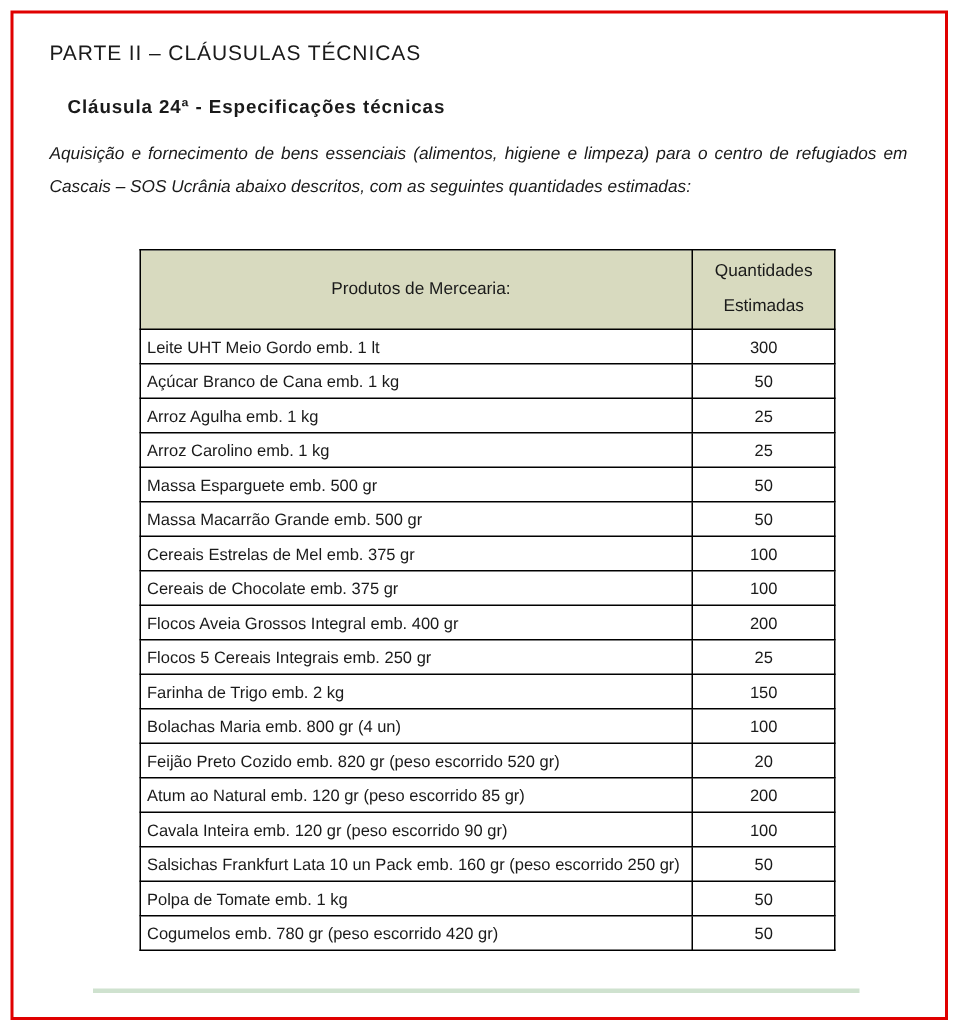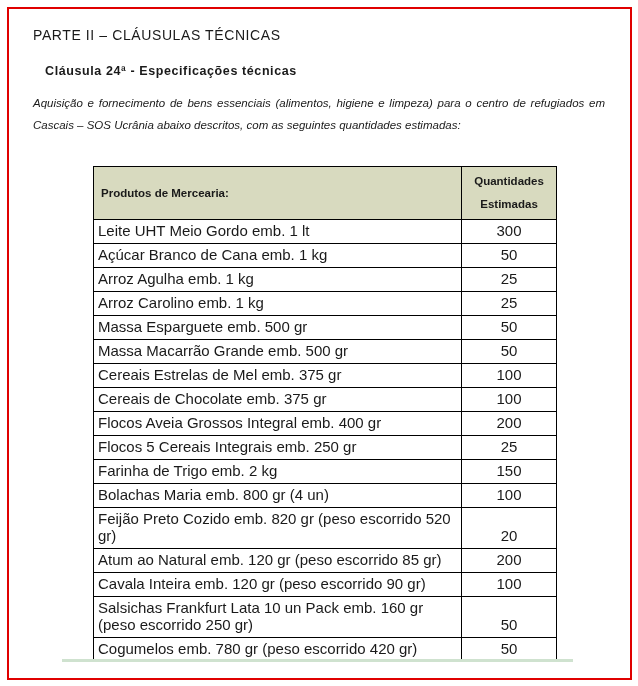--- a/index.html
+++ b/index.html
@@ -50,40 +50,40 @@
     border-collapse:collapse;
     margin:30px 0 0 60px;
     width:464px;
   }
   table.products, table.products th, table.products td{
     border:1.5px solid #000000;
   }
   table.products thead th{
     background:var(--header-fill);
     font-size:11.5px;
-    font-weight:bold;
+    font-weight:normal;
     height:50px;
     vertical-align:middle;
   }
   th.product-header{
-    text-align:left;
+    text-align:center;
     padding-left:7px;
     width:377px;
   }
   th.qty-header{
     width:87px;
     text-align:center;
     padding:0 4px;
   }
   th.qty-header .hline{line-height:1;}
   th.qty-header .hline + .hline{margin-top:11px;}
   table.products tbody td{
     height:23px;
     box-sizing:border-box;
-    font-size:15px;
+    font-size:11px;
     vertical-align:bottom;
     padding:2px 4px 4px 4px;
     background:#ffffff;
   }
   td.product-cell{padding-left:7px;text-align:left;}
   td.qty-cell{text-align:center;}
   .footer-line{
     position:absolute;
     left:62px;top:659px;
     width:511px;height:3px;
@@ -172,20 +172,24 @@
           </tr>
           <tr>
             <td class="product-cell">Cavala Inteira emb. 120 gr (peso escorrido 90 gr)</td>
             <td class="qty-cell">100</td>
           </tr>
           <tr>
             <td class="product-cell">Salsichas Frankfurt Lata 10 un Pack emb. 160 gr (peso escorrido 250 gr)</td>
             <td class="qty-cell">50</td>
           </tr>
           <tr>
+            <td class="product-cell">Polpa de Tomate emb. 1 kg</td>
+            <td class="qty-cell">50</td>
+          </tr>
+          <tr>
             <td class="product-cell">Cogumelos emb. 780 gr (peso escorrido 420 gr)</td>
             <td class="qty-cell">50</td>
           </tr>
         </tbody>
     </table>
   </div>
 
   <div class="footer-line"></div>
 </div>
 

